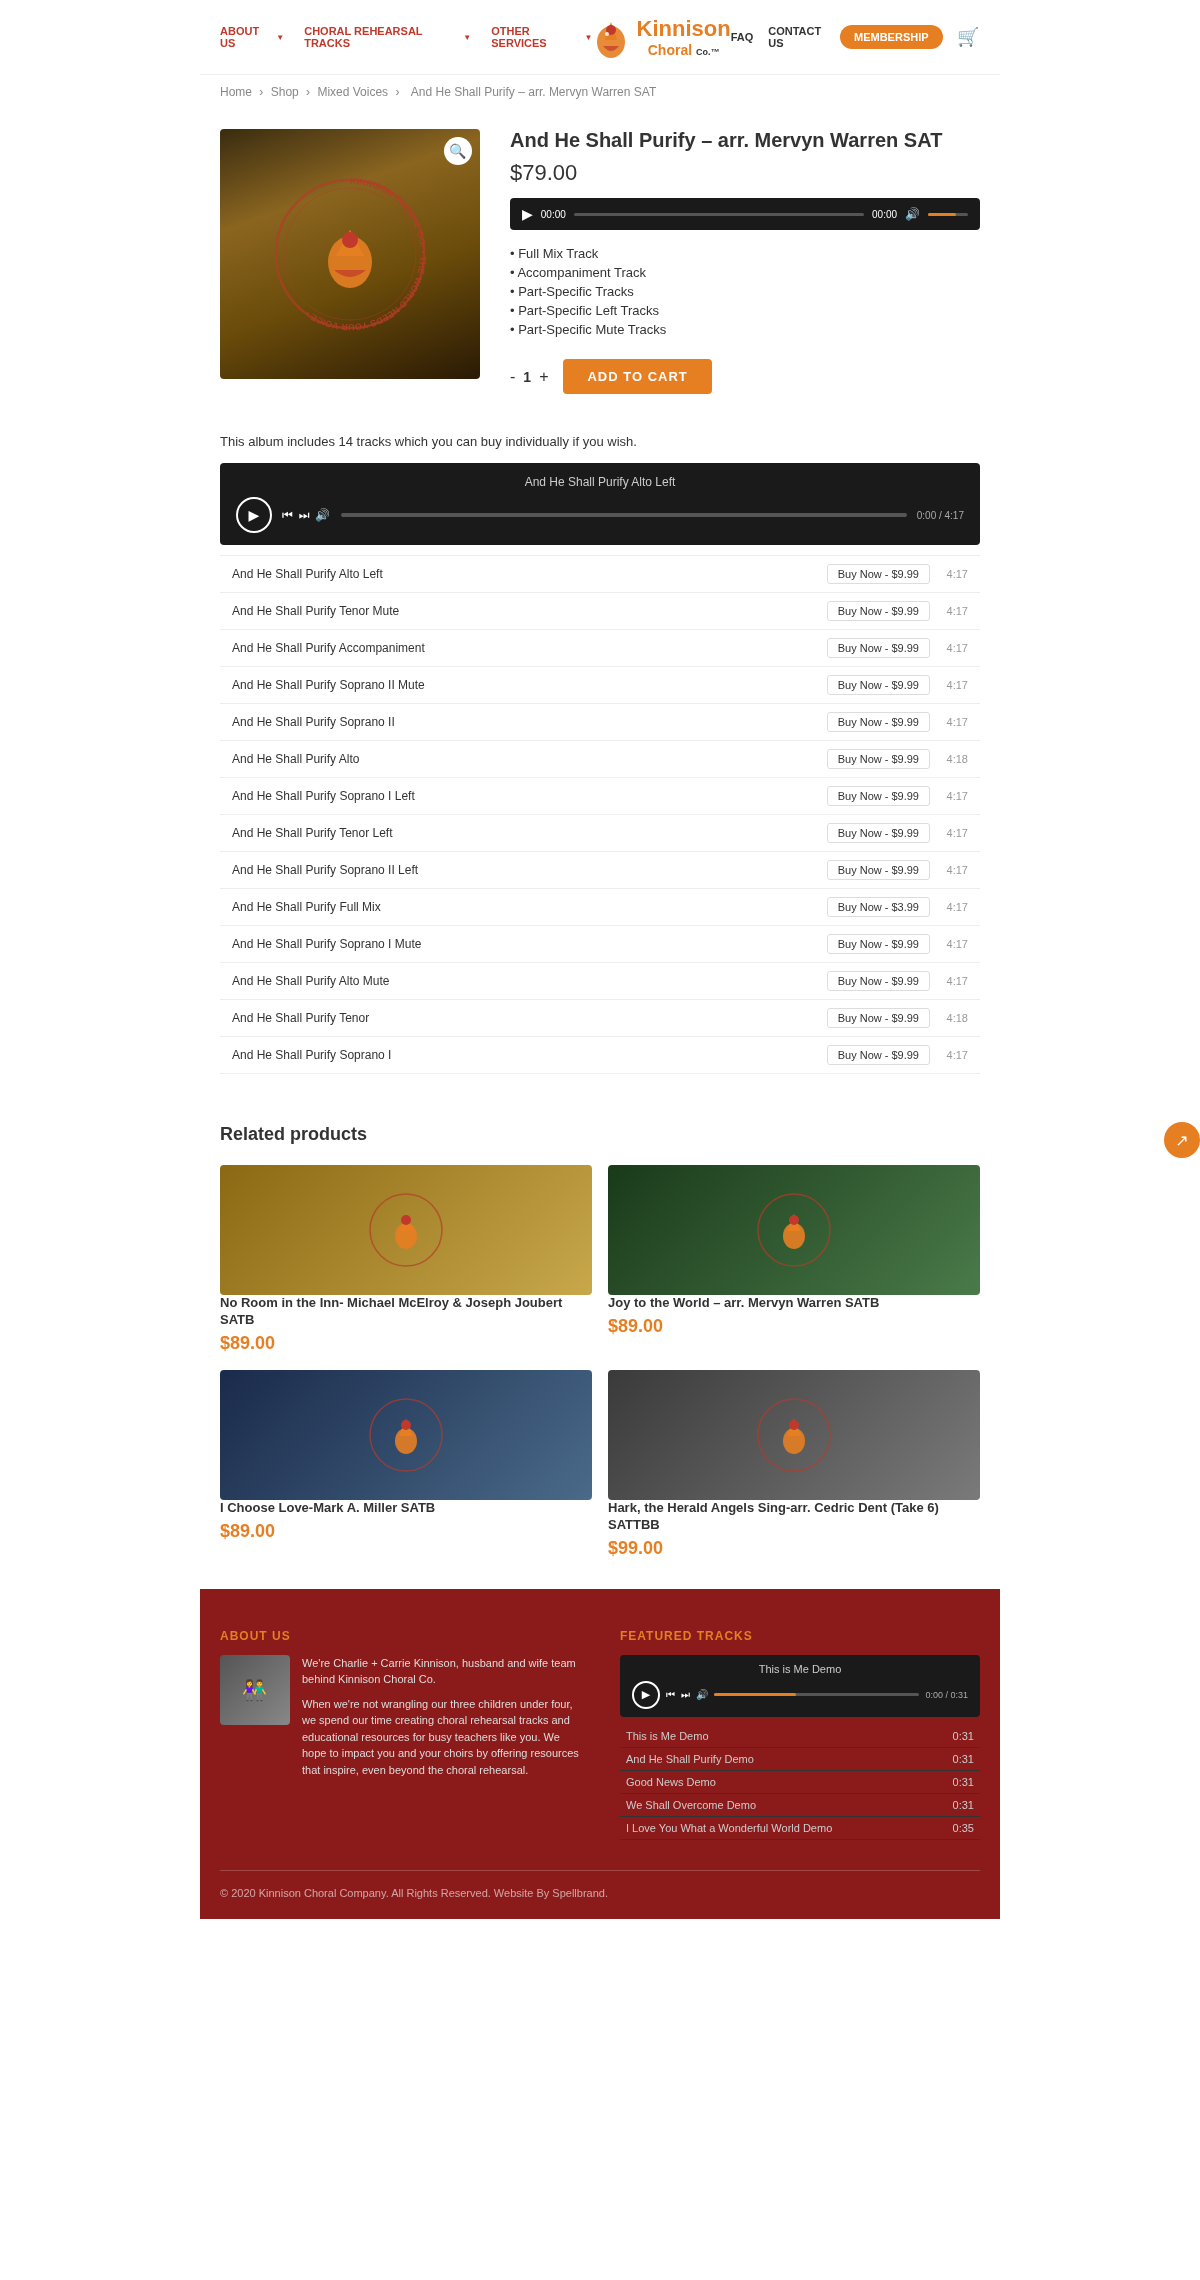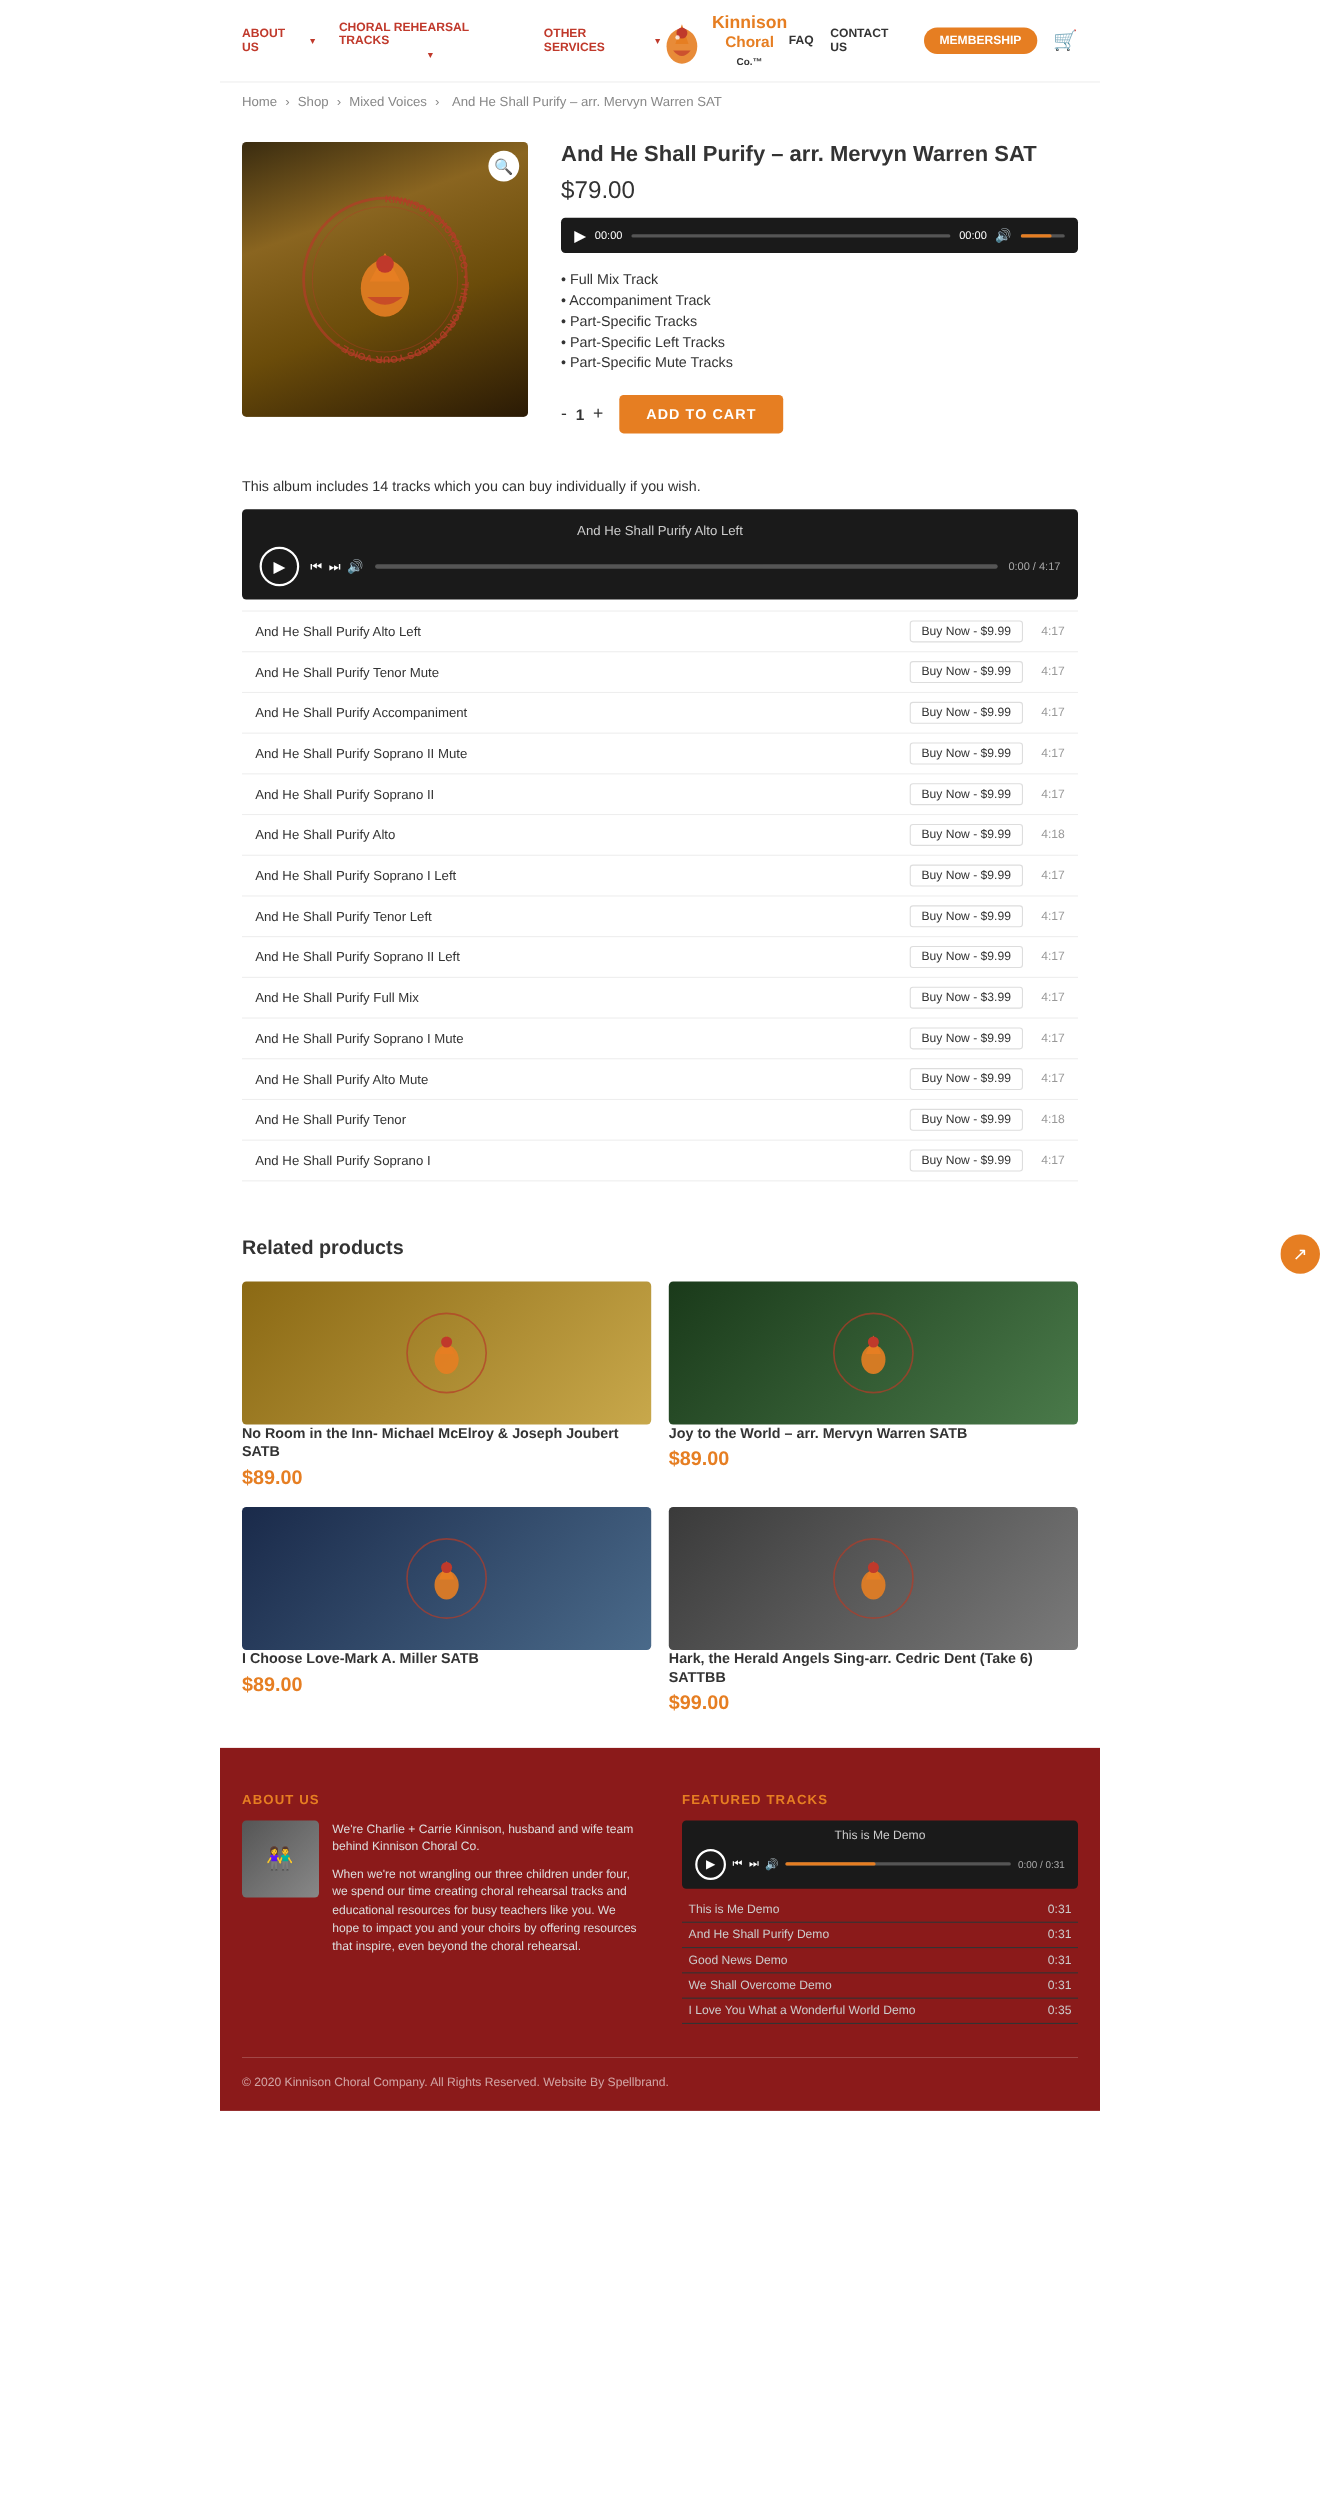--- a/index.html
+++ b/index.html
@@ -111,40 +111,40 @@
   </style>
 </head>
 <body>
 
 <nav class="nav">
   <div class="nav-left">
     <div class="nav-item">
       <span>ABOUT US</span>
       <span style="font-size:8px;">▼</span>
     </div>
-    <div class="nav-item" style="color:#c0392b;flex-direction:column;">
+    <div class="nav-item" style="color:#c0392b;">
       <span style="color:#c0392b;">CHORAL REHEARSAL TRACKS</span>
       <span style="font-size:8px;">▼</span>
     </div>
     <div class="nav-item">
       <span>OTHER SERVICES</span>
       <span style="font-size:8px;">▼</span>
     </div>
   </div>
   <div class="nav-logo">
     <div style="display:flex; align-items:center; gap:8px;">
       <svg width="36" height="50" viewBox="0 0 36 50">
         <ellipse cx="18" cy="30" rx="14" ry="16" fill="#e67e22" opacity="0.9"></ellipse>
         <polygon points="18,10 12,28 24,28" fill="#e67e22"></polygon>
         <circle cx="18" cy="18" r="5" fill="#c0392b"></circle>
         <path d="M10,34 Q18,44 26,34" fill="#c0392b" opacity="0.7"></path>
         <circle cx="14" cy="22" r="2" fill="#fff" opacity="0.8"></circle>
       </svg>
       <div>
-        <div style="font-size:16px; font-weight:bold; color:#e67e22;">Kinnison</div>
+        <div style="font-size:22px; font-weight:bold; color:#e67e22;">Kinnison</div>
         <div style="font-size:14px; font-weight:bold; color:#e67e22;"><span>Choral</span> <span style="font-size:9px; color:#333;">Co.™</span></div>
       </div>
     </div>
   </div>
   <div class="nav-right">
     <span class="nav-faq">FAQ</span>
     <span class="nav-contact">CONTACT US</span>
     <button class="btn-membership">MEMBERSHIP</button>
     <span class="cart-icon">🛒</span>
   </div>

